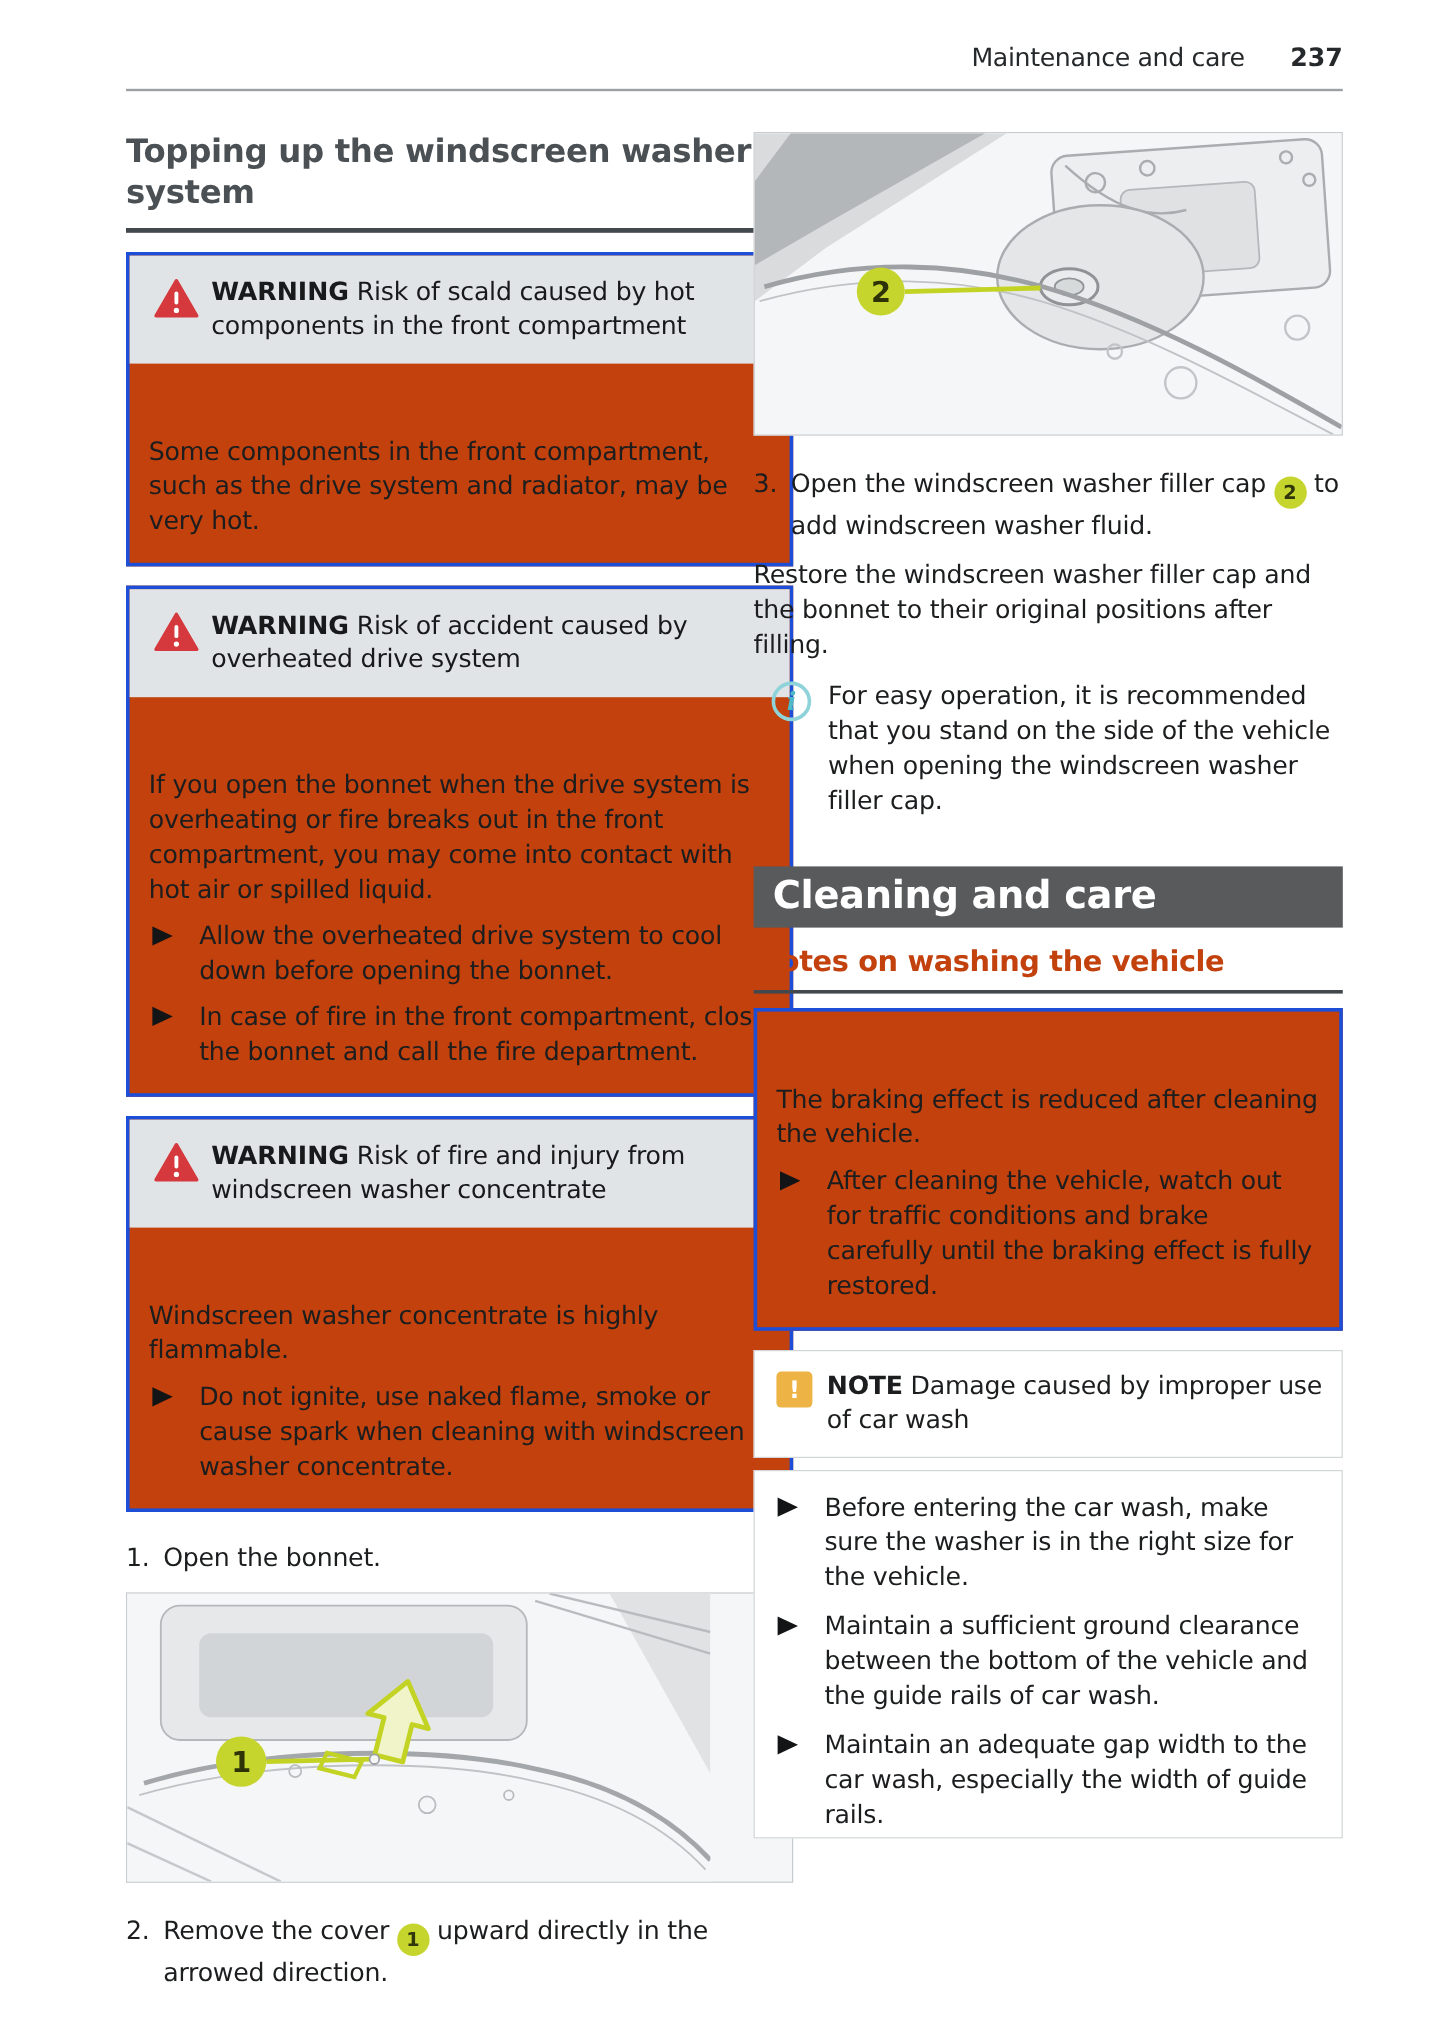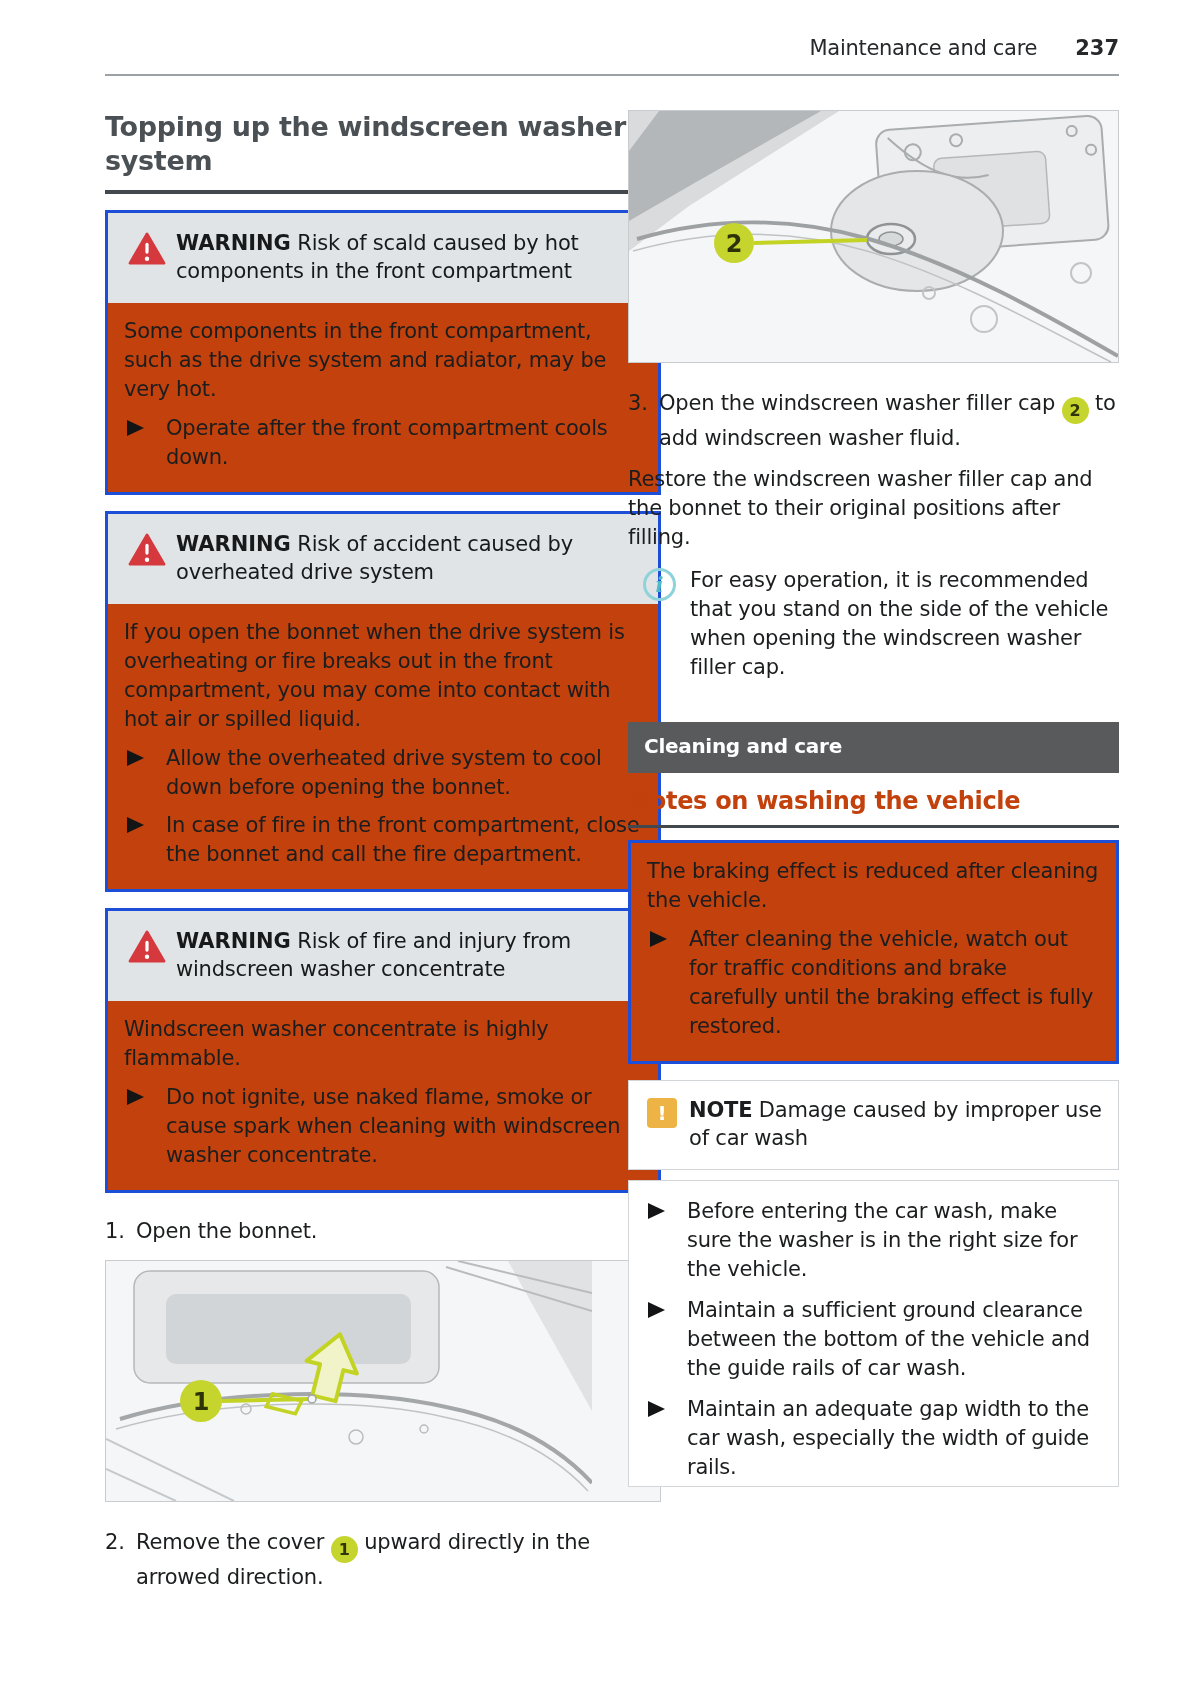--- a/index.html
+++ b/index.html
@@ -16,21 +16,21 @@
   .col-left{left:105px;top:104px;width:556px;}
   .col-right{left:628px;top:110px;width:491px;}
   h1.doc{margin:0;font-size:27px;line-height:34px;font-weight:bold;color:#4a5054;
          letter-spacing:-0.3px;padding:6px 0 12px 0;border-bottom:4px solid #43484c;}
   
   .warnbox{border:3px solid #1d4ed8;background:#c2410c;margin-top:16px;}
   .warn-head{background:#e1e4e7;padding:16px 16px 18px 16px;display:flex;align-items:flex-start;}
   .warn-ico{flex:none;width:38px;height:34px;margin:3px 10px 0 4px;}
   .warn-title{margin:0;font-size:21px;line-height:28px;color:#17191a;}
   .warn-title b{font-weight:bold;letter-spacing:0;}
-  .warn-body{padding:14px 16px 20px 16px;}
+  .warn-body{padding:14px 16px 20px 16px;margin-top:45px;}
   .warn-body p{margin:0;}
   ul.arrows{list-style:none;margin:10px 0 0 0;padding:0;}
   ul.arrows li{position:relative;padding-left:42px;margin-top:9px;}
   .tri{position:absolute;left:3px;top:6px;width:0;height:0;
        border-left:17px solid #121415;border-top:8.5px solid transparent;border-bottom:8.5px solid transparent;}
   
   .step{display:flex;margin-top:24px;}
   .step-num{flex:none;width:31px;}
   .step-text{flex:1;}
   .badge{display:inline-flex;align-items:center;justify-content:center;width:27px;height:27px;
@@ -40,21 +40,21 @@
   .figure{border:1px solid #c9ccce;background:#f5f6f7;margin-top:14px;line-height:0;}
   .figure svg{display:block;}
   
   .info{display:flex;margin-top:14px;}
   .info-ico{flex:none;width:33px;height:33px;margin:2px 14px 0 15px;border-radius:50%;
             border:3px solid #8ed2da;color:#4db9c6;font-size:21px;font-weight:bold;
             display:flex;align-items:center;justify-content:center;box-sizing:border-box;
             font-family:"DejaVu Serif","Liberation Serif",serif;font-style:italic;}
   .info-text{flex:1;}
   
-  .section-bar{margin-top:40px;background:#595a5c;color:#ffffff;font-size:20px;font-weight:bold;
+  .section-bar{margin-top:40px;background:#595a5c;color:#ffffff;font-size:32px;font-weight:bold;
                padding:10px 16px 12px 16px;letter-spacing:-0.3px;}
   .subhead{font-size:24px;font-weight:bold;color:#c2410c;letter-spacing:-0.3px;
            padding:14px 0 9px 2px;border-bottom:3px solid #43484c;margin:0;}
   .notebox{border:1px solid #d3d6d8;background:#ffffff;margin-top:16px;
            padding:15px 16px 17px 16px;display:flex;align-items:flex-start;}
   .note-ico{flex:none;width:30px;height:30px;background:#edb445;border-radius:4px;color:#ffffff;
             font-size:20px;font-weight:bold;display:flex;align-items:center;justify-content:center;
             margin:2px 12px 0 2px;}
   .note-title{margin:0;font-size:21px;line-height:28px;}
   .bulletbox{border:1px solid #d3d6d8;background:#ffffff;margin-top:10px;padding:14px 16px 4px 16px;}
@@ -81,23 +81,20 @@
       <div class="warn-head">
         <svg class="warn-ico" viewBox="0 0 40 36">
           <path d="M20 2 L38 33 L2 33 Z" fill="#d5393e" stroke="#d5393e" stroke-width="3" stroke-linejoin="round"></path>
           <rect x="18.3" y="11.5" width="3.4" height="11.5" rx="1.7" fill="#ffffff"></rect>
           <circle cx="20" cy="28.3" r="2.3" fill="#ffffff"></circle>
         </svg>
         <p class="warn-title"><b>WARNING</b> <span>Risk of scald caused by hot components in the front compartment</span></p>
       </div>
       <div class="warn-body">
         <p>Some components in the front compartment, such as the drive system and radiator, may be very hot.</p>
-        <ul class="arrows">
-          <li><span class="tri"></span><span>Operate after the front compartment cools down.</span></li>
-        </ul>
       </div>
     </div>
 
     <div class="warnbox">
       <div class="warn-head">
         <svg class="warn-ico" viewBox="0 0 40 36">
           <path d="M20 2 L38 33 L2 33 Z" fill="#d5393e" stroke="#d5393e" stroke-width="3" stroke-linejoin="round"></path>
           <rect x="18.3" y="11.5" width="3.4" height="11.5" rx="1.7" fill="#ffffff"></rect>
           <circle cx="20" cy="28.3" r="2.3" fill="#ffffff"></circle>
         </svg>

